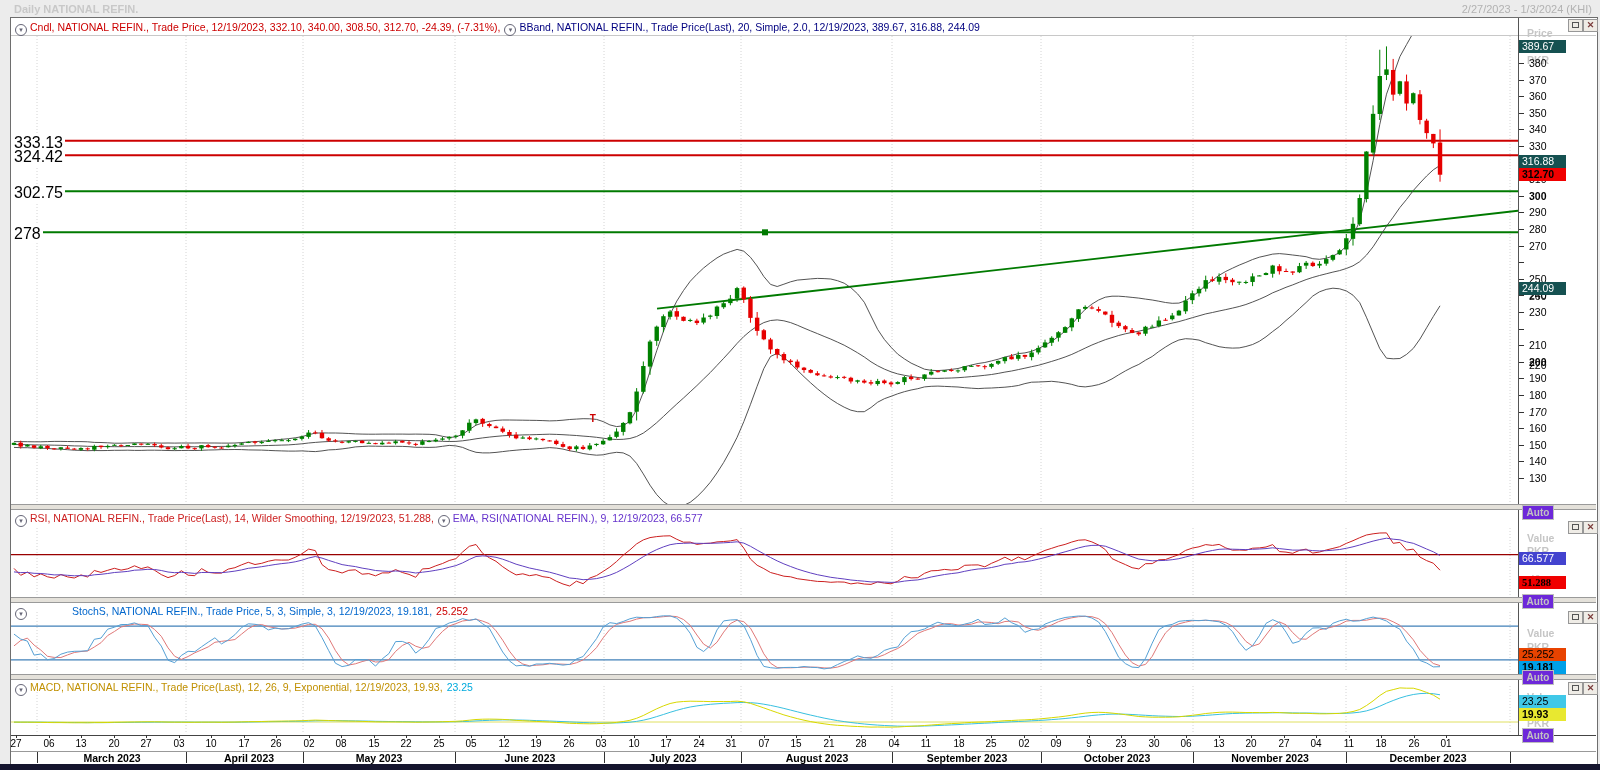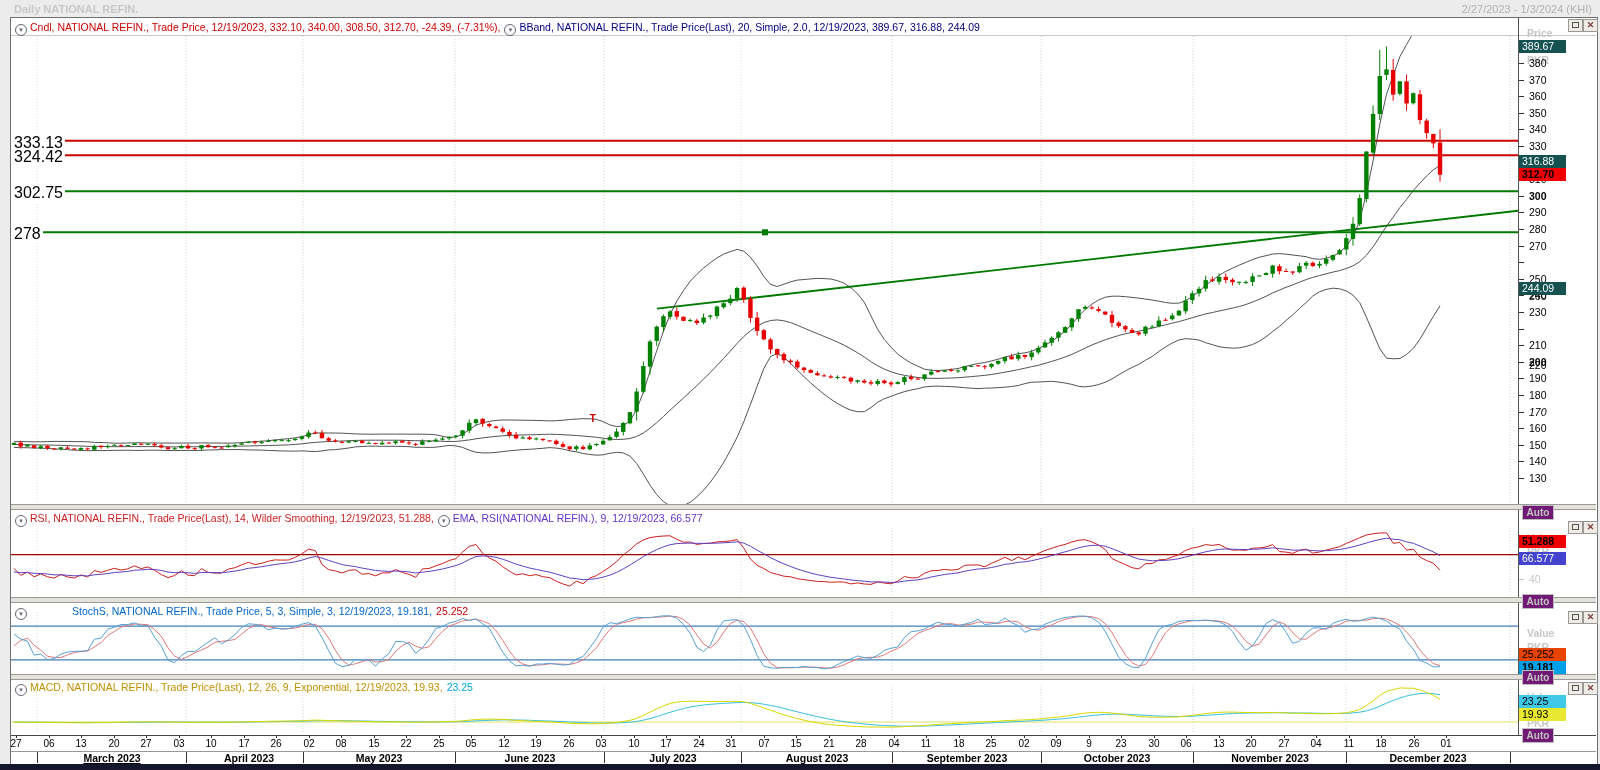--- a/index.html
+++ b/index.html
@@ -15,21 +15,21 @@
   .legend{position:absolute;white-space:nowrap;font-size:10.5px;z-index:4;background:transparent;}
   .legend .lg{margin-right:4px;}
   .ci{display:inline-block;width:10px;height:10px;border:1px solid #667;border-radius:50%;
       font-size:7px;line-height:9px;text-align:center;color:#667;margin-right:3px;vertical-align:-1px;}
   .badge{position:absolute;left:1519px;width:44px;height:13px;font-size:10.5px;line-height:13px;
          padding-left:3px;z-index:3;}
   .tick-label{position:absolute;left:1529px;font-size:10.5px;color:#000;z-index:2;}
   .tick-dash{position:absolute;left:1519px;width:5px;height:1px;background:#333;z-index:2;}
   .gray-lab{position:absolute;left:1527px;font-size:10.5px;font-weight:bold;color:#c6c6c6;z-index:2;}
   .auto-btn{position:absolute;left:1522px;width:30px;height:13px;border:1px solid #bdbdbd;color:#c2c2c2;
-            font-size:10px;font-weight:bold;text-align:center;line-height:13px;background:#701a75;z-index:4;}
+            font-size:10px;font-weight:bold;text-align:center;line-height:13px;background:#6d28d9;z-index:4;}
   .winbtn{position:absolute;width:13px;height:11px;background:#efece6;border:1px solid #979797;
           font-size:9px;line-height:10px;text-align:center;color:#7a3b3b;font-weight:bold;z-index:4;}
   .winbtn .box{width:5px;height:4px;border:1px solid #555;margin:2px auto 0;}
   .day-label{position:absolute;top:738px;font-size:10px;color:#000;transform:translateX(-50%);z-index:2;}
   .day-tick{position:absolute;top:735px;width:1px;height:3px;background:#333;z-index:2;}
   .month-label{position:absolute;top:752px;font-size:10.5px;font-weight:bold;color:#000;
                transform:translateX(-50%);z-index:2;}
   .month-sep{position:absolute;top:752px;width:1px;height:11px;background:#333;z-index:2;}
   .sep-band{position:absolute;left:11px;width:1585px;height:4px;background:#e4e1da;
             border-top:1px solid #9a9a9a;border-bottom:1px solid #9a9a9a;z-index:2;}
@@ -672,25 +672,25 @@
       <div class="tick-label" style="top:455px;">140</div>
       <div class="tick-dash" style="top:478px;"></div>
       <div class="tick-label" style="top:472px;">130</div>
       <div class="tick-dash" style="top:579px;background:#c6c6c6;"></div>
       <div class="tick-label" style="top:573px;color:#c6c6c6;">40</div>
       <div class="badge" style="top:40px;background:#155151;color:#fff;">389.67</div>
       <div class="badge" style="top:155px;background:#155151;color:#fff;">316.88</div>
       <div class="badge" style="top:168px;background:#f00000;color:#000;font-weight:bold;">312.70</div>
       <div class="badge" style="top:282px;background:#155151;color:#fff;">244.09</div>
       <div class="badge" style="top:552px;background:#4343cf;color:#fff;">66.577</div>
-      <div class="badge" style="top:535px;background:#f00000;color:#000;font-weight:bold;">51.288</div>
+      <div class="badge" style="top:576px;background:#f00000;color:#000;font-weight:bold;font-family:Liberation Serif, serif;">51.288</div>
       <div class="badge" style="top:648px;background:#e84300;color:#000;">25.252</div>
       <div class="badge" style="top:661px;background:#00a0e8;color:#000;font-weight:bold;">19.181</div>
       <div class="badge" style="top:695px;background:#40c8e8;color:#000;">23.25</div>
-      <div class="badge" style="top:708px;background:#e8e830;color:#000;font-weight:normal;">19.93</div>
+      <div class="badge" style="top:708px;background:#e8e830;color:#000;font-weight:bold;">19.93</div>
       <div class="day-tick" style="left:16px;"></div>
       <div class="day-label" style="left:16px;">27</div>
       <div class="day-tick" style="left:49px;"></div>
       <div class="day-label" style="left:49px;">06</div>
       <div class="day-tick" style="left:81px;"></div>
       <div class="day-label" style="left:81px;">13</div>
       <div class="day-tick" style="left:114px;"></div>
       <div class="day-label" style="left:114px;">20</div>
       <div class="day-tick" style="left:146px;"></div>
       <div class="day-label" style="left:146px;">27</div>
@@ -778,21 +778,21 @@
       <div class="month-sep" style="left:186px;"></div>
       <div class="month-sep" style="left:303px;"></div>
       <div class="month-sep" style="left:455px;"></div>
       <div class="month-sep" style="left:604px;"></div>
       <div class="month-sep" style="left:741px;"></div>
       <div class="month-sep" style="left:892px;"></div>
       <div class="month-sep" style="left:1041px;"></div>
       <div class="month-sep" style="left:1193px;"></div>
       <div class="month-sep" style="left:1346px;"></div>
       <div class="month-sep" style="left:1510px;"></div>
-      <div class="month-label" style="left:112px;text-decoration:underline;">March 2023</div>
+      <div class="month-label" style="left:112px;">March 2023</div>
       <div class="month-label" style="left:249px;">April 2023</div>
       <div class="month-label" style="left:379px;">May 2023</div>
       <div class="month-label" style="left:530px;">June 2023</div>
       <div class="month-label" style="left:673px;">July 2023</div>
       <div class="month-label" style="left:817px;">August 2023</div>
       <div class="month-label" style="left:967px;">September 2023</div>
       <div class="month-label" style="left:1117px;">October 2023</div>
       <div class="month-label" style="left:1270px;">November 2023</div>
       <div class="month-label" style="left:1428px;">December 2023</div>
       <div class="lvl-label" style="top:134px;">333.13</div>

